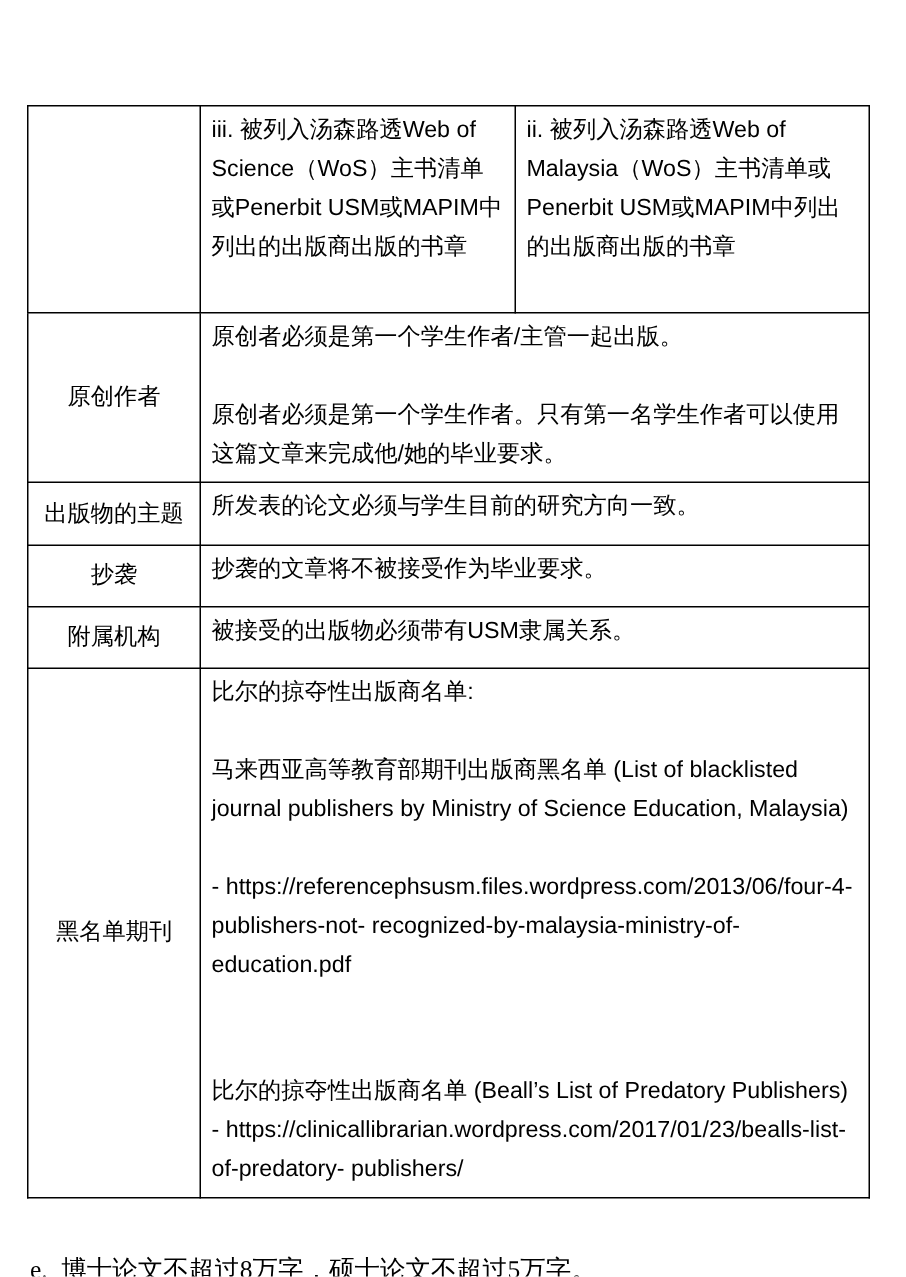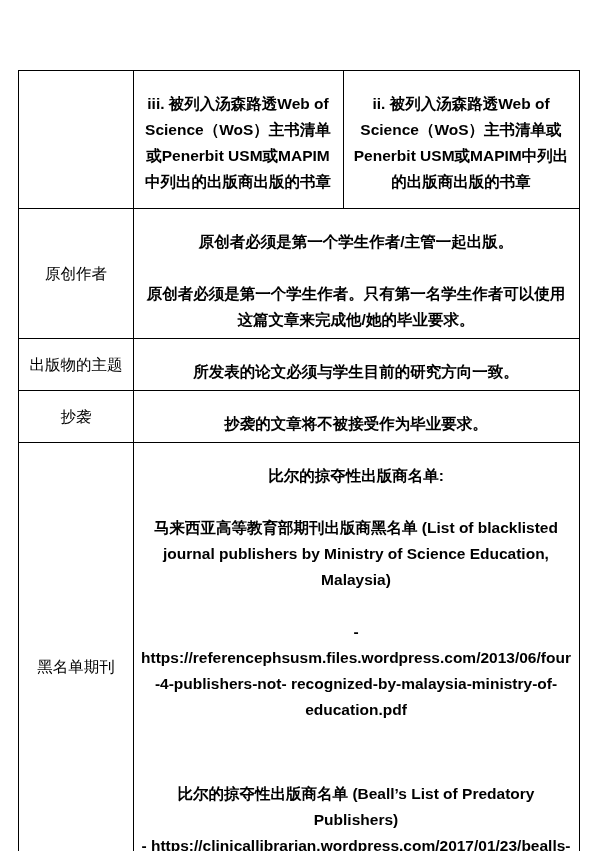--- a/index.html
+++ b/index.html
@@ -33,23 +33,22 @@
   col.c-mid   { width: 210px; }
   col.c-right { width: 236px; }
   td.label-cell {
     text-align: center;
     vertical-align: middle;
     padding: 2px 2px;
     border-radius: 26px;
   }
   td.content-cell {
     vertical-align: top;
-    text-align: center;
-    padding: 20px 8px 5px 7px;
-    font-weight: bold;
+    text-align: left;
+    padding: 3px 8px 5px 7px;
   }
   td.content-cell p { margin: 0; }
   p.gap    { margin-bottom: 26px !important; }
   p.biggap { margin-bottom: 58px !important; }
   .footnote {
     margin: 36px 0 0 20px;
     font-family: "Liberation Serif", "DejaVu Serif", serif;
     font-size: 17px;
     line-height: 24px;
   }
@@ -64,21 +63,21 @@
     <colgroup>
       <col class="c-label">
       <col class="c-mid">
       <col class="c-right">
     </colgroup>
 
     <tbody>
         <tr style="height:138px;">
       <td class="label-cell"></td>
       <td class="content-cell">iii. 被列入汤森路透Web of Science（WoS）主书清单或Penerbit USM或MAPIM中列出的出版商出版的书章</td>
-      <td class="content-cell">ii. 被列入汤森路透Web of Science（WoS）主书清单或Penerbit USM或MAPIM中列出的出版商出版的书章</td>
+      <td class="content-cell">ii. 被列入汤森路透Web of Malaysia（WoS）主书清单或Penerbit USM或MAPIM中列出的出版商出版的书章</td>
     </tr>
 
     <tr style="height:108px;">
       <td class="label-cell">原创作者</td>
       <td class="content-cell" colspan="2">
         <p class="gap">原创者必须是第一个学生作者/主管一起出版。</p>
         <p>原创者必须是第一个学生作者。只有第一名学生作者可以使用这篇文章来完成他/她的毕业要求。</p>
       </td>
     </tr>
 
@@ -89,20 +88,26 @@
       </td>
     </tr>
 
     <tr style="height:41px;">
       <td class="label-cell">抄袭</td>
       <td class="content-cell" colspan="2">
         <p>抄袭的文章将不被接受作为毕业要求。</p>
       </td>
     </tr>
 
+    <tr style="height:41px;">
+      <td class="label-cell">附属机构</td>
+      <td class="content-cell" colspan="2">
+        <p>被接受的出版物必须带有USM隶属关系。</p>
+      </td>
+    </tr>
 
     <tr style="height:339px;">
       <td class="label-cell">黑名单期刊</td>
       <td class="content-cell" colspan="2">
         <p class="gap">比尔的掠夺性出版商名单:</p>
         <p class="gap">马来西亚高等教育部期刊出版商黑名单 (List of blacklisted journal publishers by Ministry of Science Education, Malaysia)</p>
         <p class="biggap">- https://referencephsusm.files.wordpress.com/2013/06/four-4-publishers-not- recognized-by-malaysia-ministry-of-education.pdf</p>
         <p>比尔的掠夺性出版商名单 (Beall’s List of Predatory Publishers)</p>
         <p>- https://clinicallibrarian.wordpress.com/2017/01/23/bealls-list-of-predatory- publishers/</p>
       </td>

